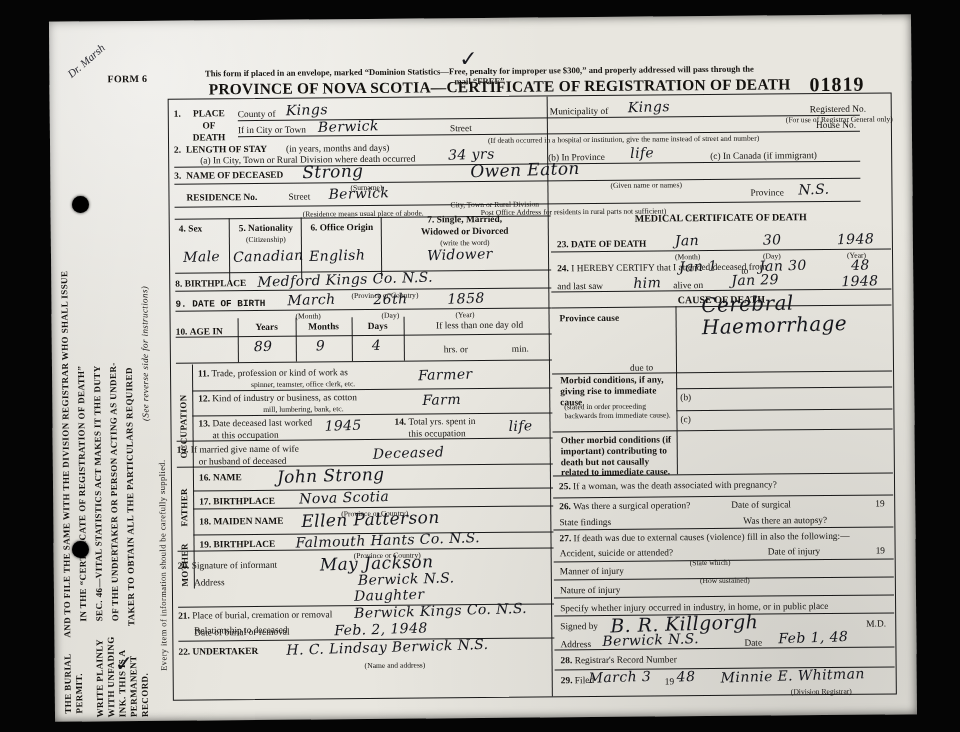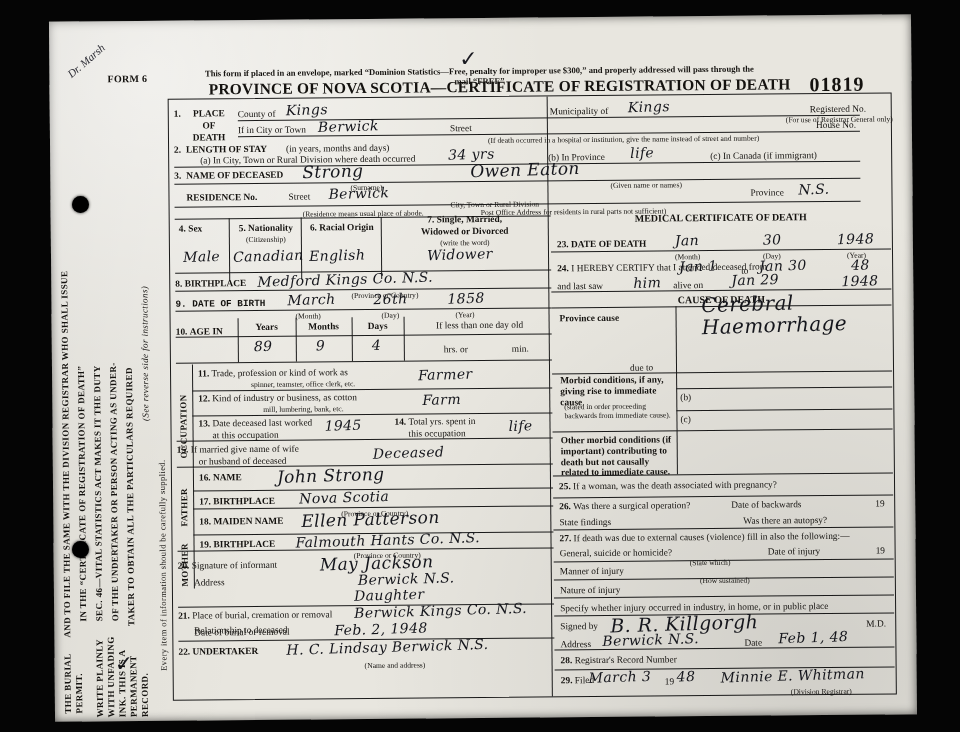--- a/index.html
+++ b/index.html
@@ -169,21 +169,21 @@
 
       <div class="row ctr" style="left:182px;top:203px;width:66px;">
         <span class="num">5.</span>
         <span class="lbl">Nationality</span>
         <div class="tiny">(Citizenship)</div>
       </div>
       <div class="hwabs hw" style="left:182px;top:228px;">Canadian</div>
 
       <div class="row ctr" style="left:254px;top:203px;width:74px;">
         <span class="num">6.</span>
-        <span class="lbl">Racial Origin</span>
+        <span class="lbl">Office Origin</span>
       </div>
       <div class="hwabs hw" style="left:258px;top:228px;">English</div>
 
       <div class="row ctr" style="left:334px;top:196px;width:160px;">
         <span class="num">7.</span>
         <span class="lbl">Single, Married,</span>
         <div class="lbl">Widowed or Divorced</div>
         <div class="tiny">(write the word)</div>
       </div>
       <div class="hwabs hw" style="left:376px;top:228px;">Widower</div>
@@ -385,31 +385,31 @@
       <div class="row" style="left:506px;top:464px;">
         <span class="num">25.</span>
         <span>If a woman, was the death associated with pregnancy?</span>
       </div>
       <div class="hr" style="left:500px;top:480px;width:340px;"></div>
 
       <div class="row" style="left:506px;top:484px;">
         <span class="num">26.</span>
         <span>Was there a surgical operation?</span>
       </div>
-      <div class="row" style="left:678px;top:484px;">Date of backwards</div>
+      <div class="row" style="left:678px;top:484px;">Date of surgical</div>
       <div class="row" style="left:822px;top:484px;">19</div>
       <div class="row" style="left:506px;top:500px;">State findings</div>
       <div class="row" style="left:690px;top:500px;">Was there an autopsy?</div>
       <div class="hr" style="left:500px;top:512px;width:340px;"></div>
 
       <div class="row" style="left:506px;top:516px;">
         <span class="num">27.</span>
         <span>If death was due to external causes (violence) fill in also the following:—</span>
       </div>
-      <div class="row" style="left:506px;top:531px;">General, suicide or homicide?</div>
+      <div class="row" style="left:506px;top:531px;">Accident, suicide or attended?</div>
       <div class="row tiny" style="left:636px;top:542px;">(State which)</div>
       <div class="row" style="left:714px;top:531px;">Date of injury</div>
       <div class="row" style="left:822px;top:531px;">19</div>
       <div class="row" style="left:506px;top:549px;">Manner of injury</div>
       <div class="row tiny" style="left:646px;top:560px;">(How sustained)</div>
       <div class="row" style="left:506px;top:568px;">Nature of injury</div>
       <div class="row" style="left:506px;top:586px;">Specify whether injury occurred in industry, in home, or in public place</div>
       <div class="hr" style="left:500px;top:544px;width:340px;"></div>
       <div class="hr" style="left:500px;top:562px;width:340px;"></div>
       <div class="hr" style="left:500px;top:580px;width:340px;"></div>

